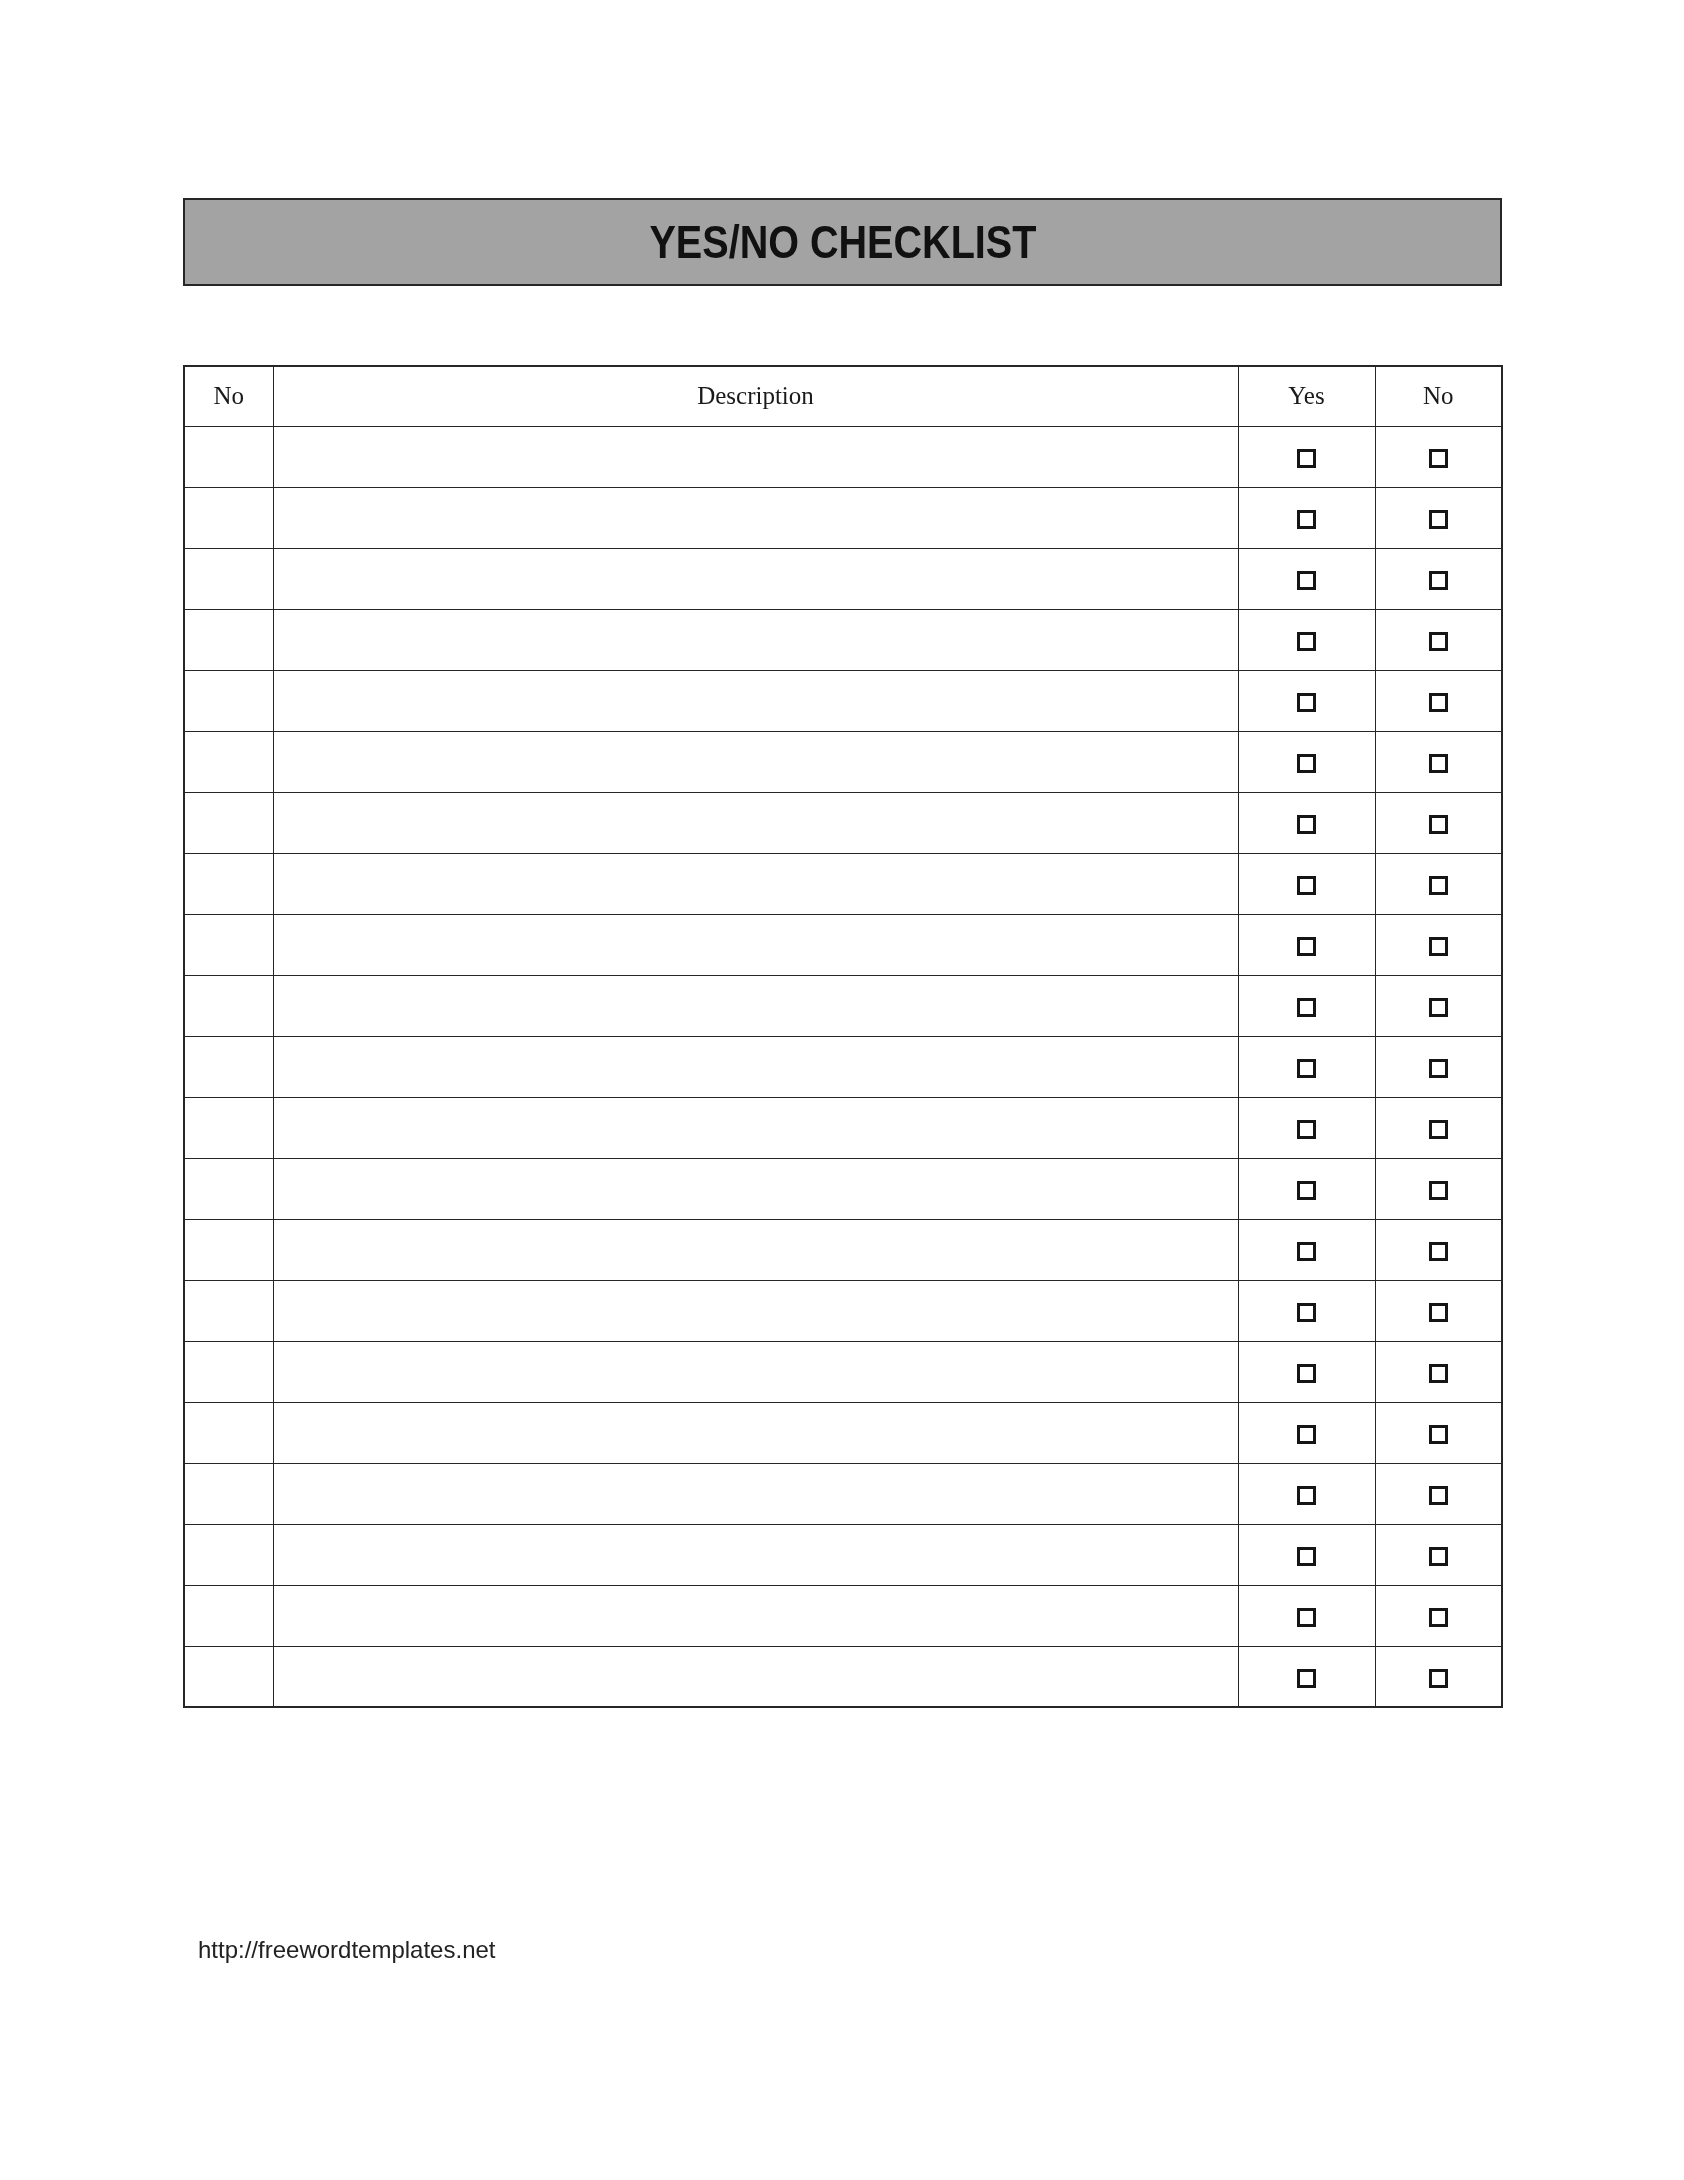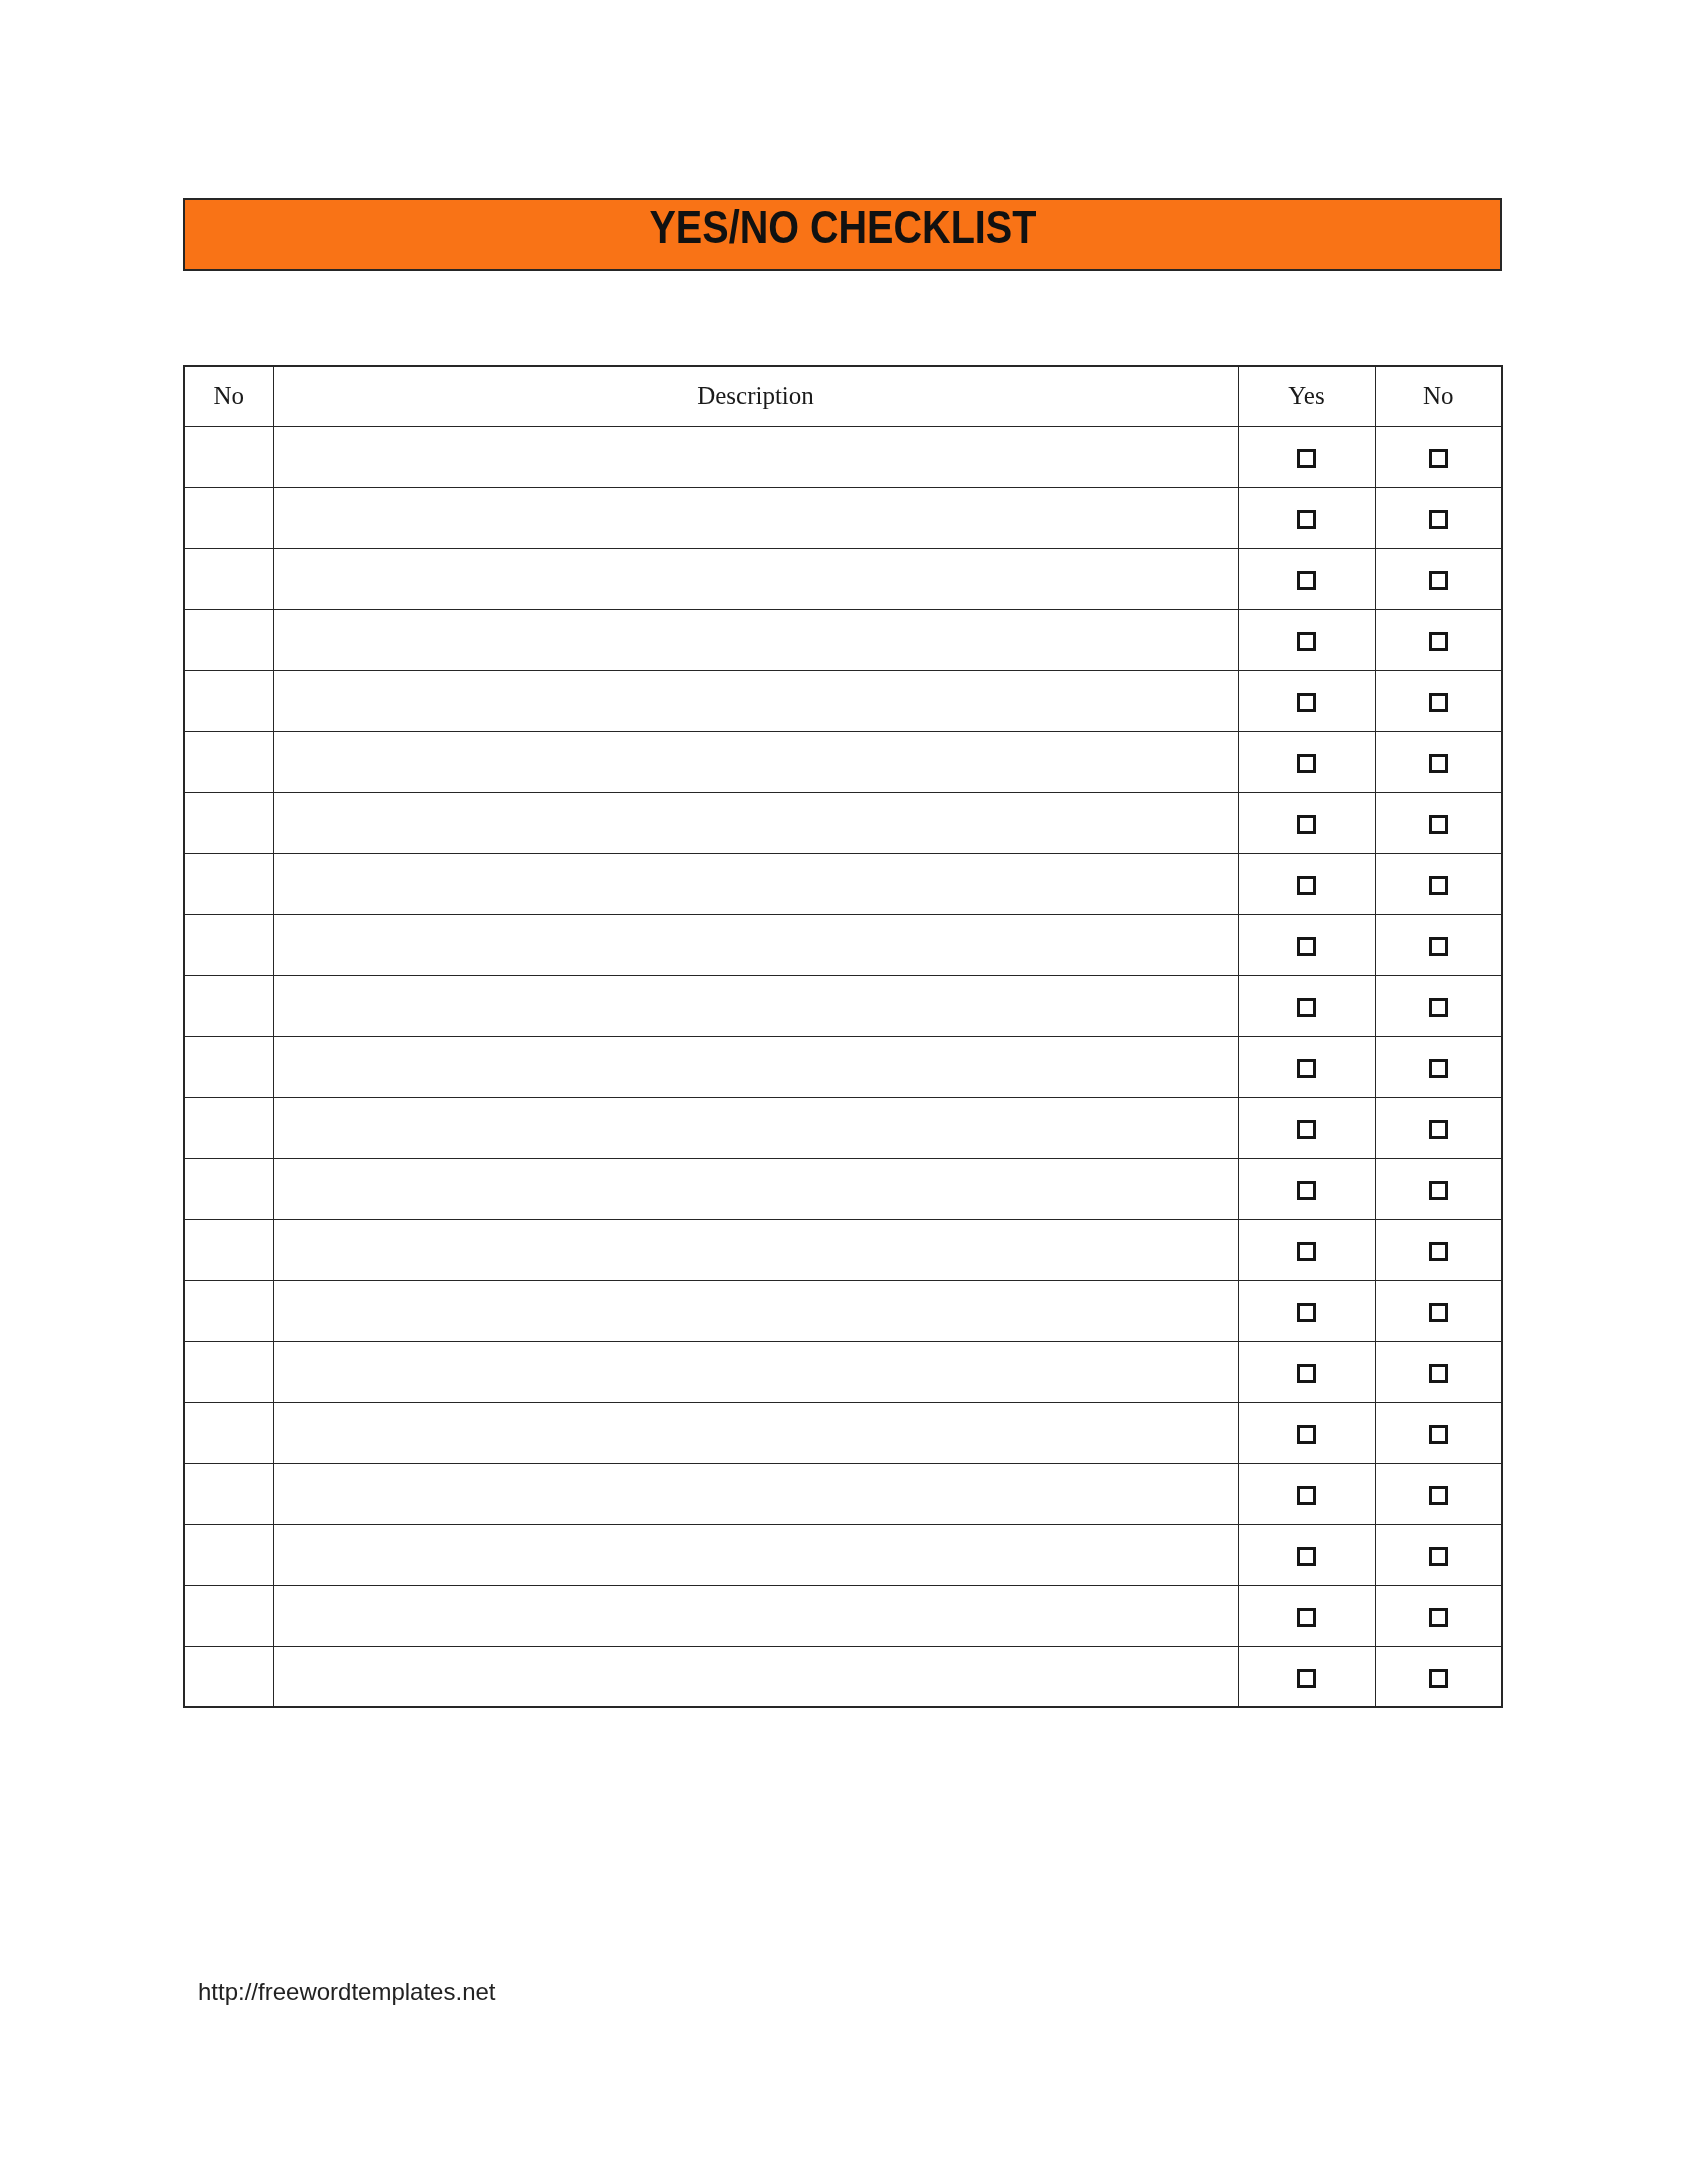--- a/index.html
+++ b/index.html
@@ -15,25 +15,26 @@
     color: #1a1a1a;
     overflow: hidden;
   }
 
   
   .title-box {
     position: absolute;
     left: 183px;
     top: 198px;
     width: 1319px;
-    height: 73px;
+    height: 88px;
     border: 2.6px solid #262626;
     box-sizing: border-box;
-    background: #f97316;
+    background: #a3a3a3;
     display: flex;
+    align-items: center;
     justify-content: center;
   }
   .title-text {
     font-size: 46px;
     font-weight: bold;
     color: #111111;
     white-space: nowrap;
     transform: scaleX(0.86);
     transform-origin: center;
     letter-spacing: 0px;
@@ -92,21 +93,21 @@
     height: 12.8px;
     border: 3.4px solid #151515;
     background: #ffffff;
     vertical-align: middle;
   }
 
   
   .footer-url {
     position: absolute;
     left: 198px;
-    top: 1978px;
+    top: 1936px;
     font-size: 24px;
     color: #222222;
     white-space: nowrap;
   }
 </style>
 </head>
 <body>
 
 <div class="title-box">
   <span class="title-text">YES/NO CHECKLIST</span>

